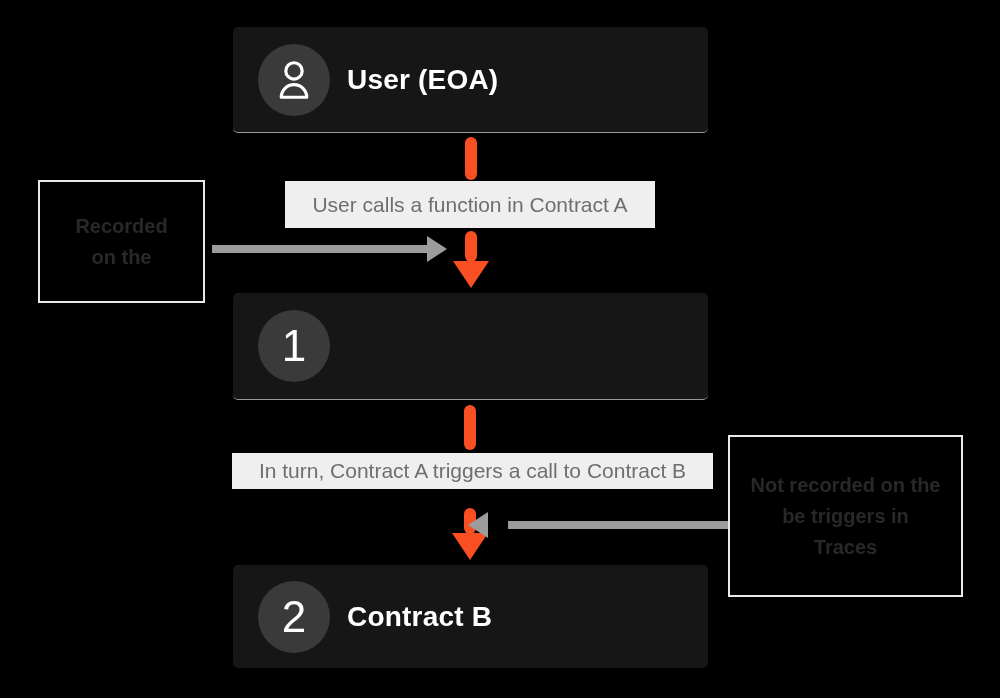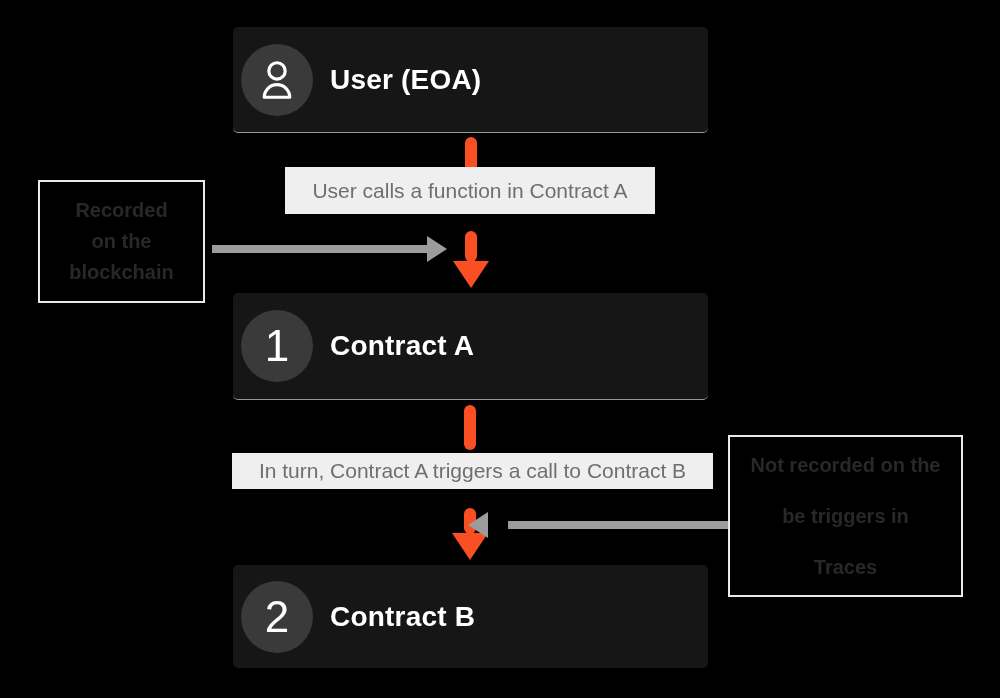--- a/index.html
+++ b/index.html
@@ -12,21 +12,21 @@
   html,body{background:var(--background);}
   .canvas{
     position:relative;width:1000px;height:698px;overflow:hidden;
     background:var(--background);
     font-family:"Liberation Sans",sans-serif;
   }
   
   .node{
     position:absolute;left:233px;width:475px;
     background:var(--node-bg);border-radius:5px;
-    display:flex;align-items:center;padding-left:8px;
+    display:flex;align-items:center;padding-left:25px;
   }
   .node.has-divider{border-bottom:1px solid var(--node-divider);}
   #node-user{top:27px;height:106px;}
   #node-a{top:293px;height:107px;}
   #node-b{top:565px;height:103px;}
   .badge{
     width:72px;height:72px;border-radius:50%;background:var(--badge-bg);
     display:flex;align-items:center;justify-content:center;flex:0 0 auto;
   }
   .badge-num{font-size:44px;font-weight:400;color:var(--node-text);line-height:1;}
@@ -55,32 +55,32 @@
   #g1s{left:212px;top:245px;width:216px;}
   #g1h{left:427px;top:236px;border-left:20px solid var(--arrow-gray);}
   #g2s{left:508px;top:521px;width:220px;}
   #g2h{left:468px;top:512px;border-right:20px solid var(--arrow-gray);}
   
   .flow-label{
     position:absolute;background:var(--label-bg);color:var(--label-text);
     font-size:21px;font-weight:400;text-align:center;white-space:nowrap;
     display:flex;align-items:center;justify-content:center;
   }
-  #label-1{left:285px;top:167px;width:370px;height:47px;}
+  #label-1{left:285px;top:181px;width:370px;height:47px;}
   #label-2{left:232px;top:453px;width:481px;height:36px;}
   
   .note{
     position:absolute;background:var(--note-bg);
     border:2px solid var(--note-outline);
     color:var(--note-text);font-weight:700;font-size:20px;line-height:31px;
     text-align:right;display:flex;flex-direction:column;
     align-items:center;justify-content:center;
   }
   #note-left{left:38px;top:180px;width:167px;height:123px;}
-  #note-right{left:728px;top:435px;width:235px;height:162px;gap:20px;}
+  #note-right{left:728px;top:435px;width:235px;height:162px;}
 </style>
 </head>
 <body>
 
 <div class="canvas">
 
   <div class="oshaft" id="o1a"></div>
   <div class="oshaft" id="o1b"></div>
   <div class="ohead" id="o1h"></div>
 
@@ -102,28 +102,26 @@
       </svg>
     </div>
     <div class="node-title">User (EOA)</div>
   </div>
 
   <div class="flow-label" id="label-1">User calls a function in Contract A</div>
 
   <div class="note" id="note-left">
     <div>Recorded</div>
     <div>on the</div>
-    <div>blockchain</div>
   </div>
 
   <div class="node has-divider" id="node-a">
     <div class="badge">
       <span class="badge-num">1</span>
     </div>
-    <div class="node-title">Contract A</div>
   </div>
 
   <div class="flow-label" id="label-2">In turn, Contract A triggers a call to Contract B</div>
 
   <div class="note" id="note-right">
     <div>Not recorded on the</div>
     <div>be triggers in</div>
     <div>Traces</div>
   </div>
 

